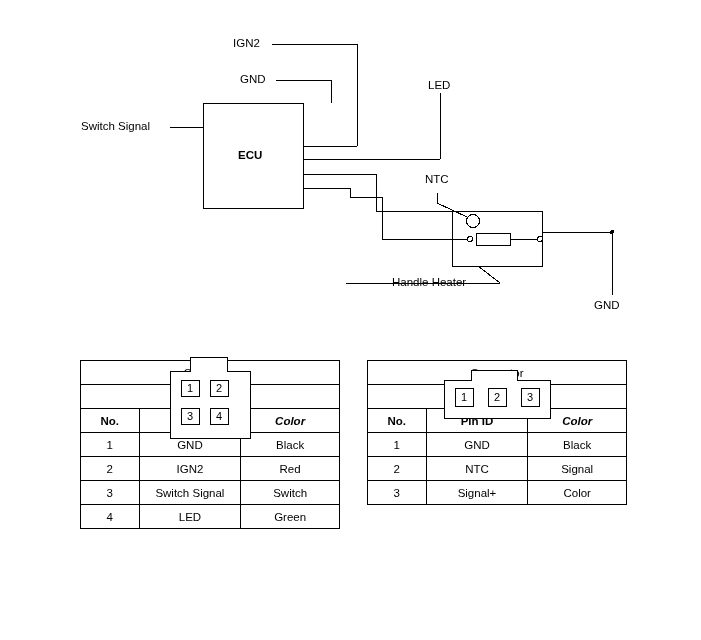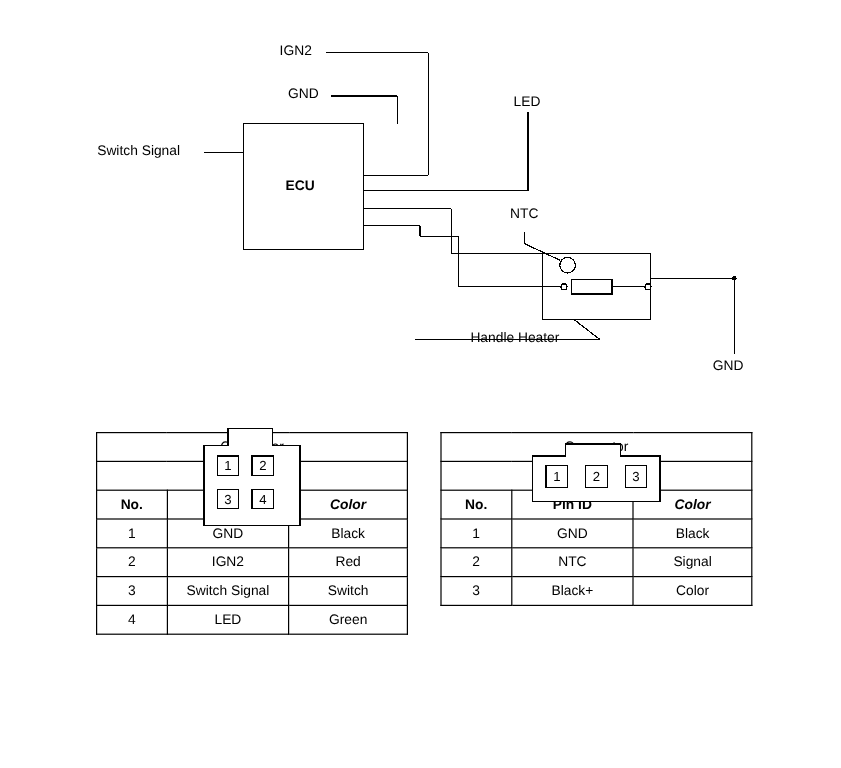--- a/index.html
+++ b/index.html
@@ -219,17 +219,17 @@
     <td>GND</td>
     <td>Black</td>
   </tr>
   <tr>
     <td>2</td>
     <td>NTC</td>
     <td>Signal</td>
   </tr>
   <tr>
     <td>3</td>
-    <td>Black+</td>
+    <td>Signal+</td>
     <td>Color</td>
   </tr>
 </tbody>
   </table>
 
 </body></html>

